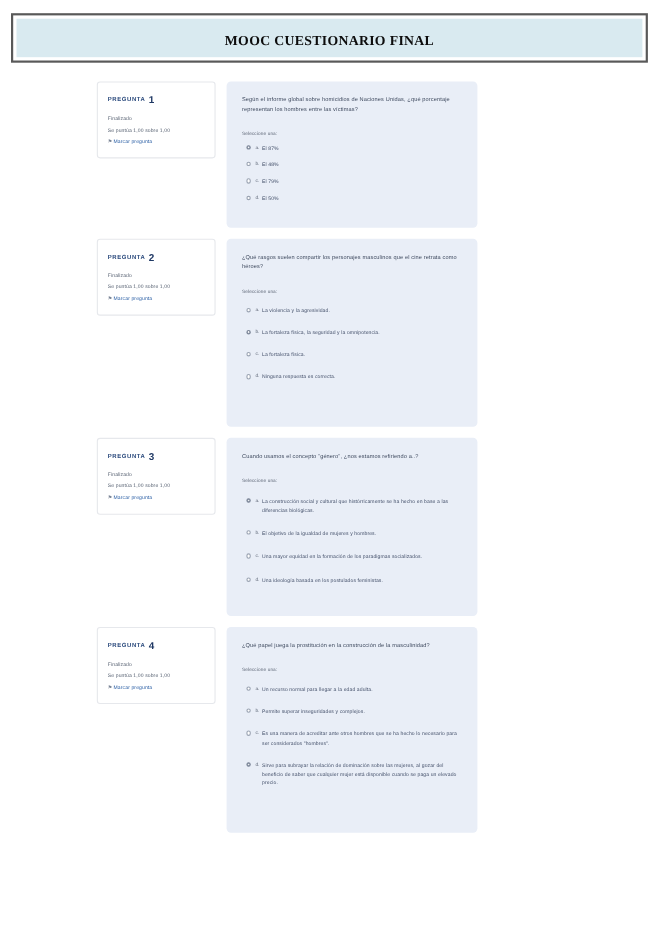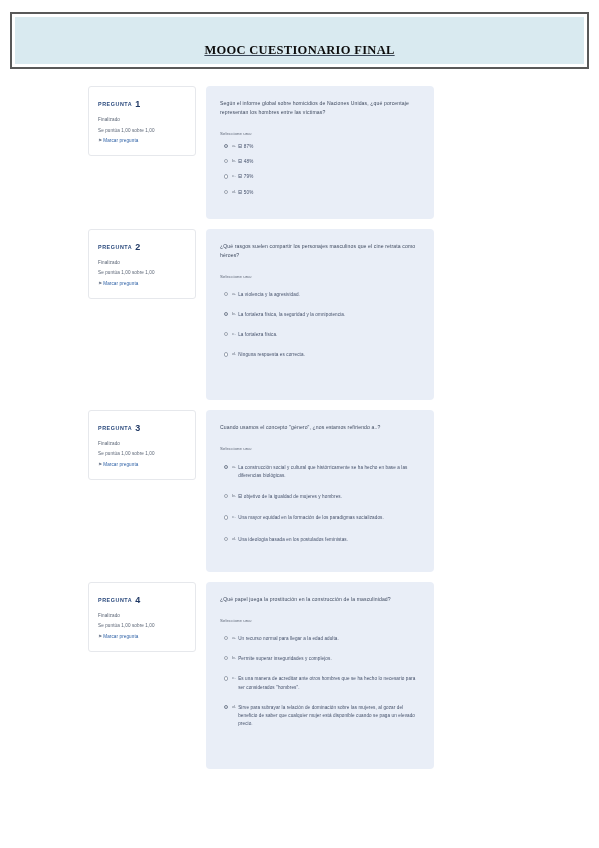--- a/index.html
+++ b/index.html
@@ -21,22 +21,21 @@
   .banner-outer {
     margin: 12px 10px 0 10px;
     border: 2px solid #595959;
     background: #ffffff;
     padding: 3px;
     box-sizing: border-box;
   }
   .banner-inner {
     background: #d9eaf0;
     text-align: center;
-    padding: 23px 0 6px 0;
-    text-decoration: underline;
+    padding: 11px 0 6px 0;
   }
   .banner-title {
     font-family: "Liberation Serif", serif;
     font-weight: bold;
     font-size: 12.5px;
     letter-spacing: 0.3px;
     color: #0d0d0d;
   }
 
   

